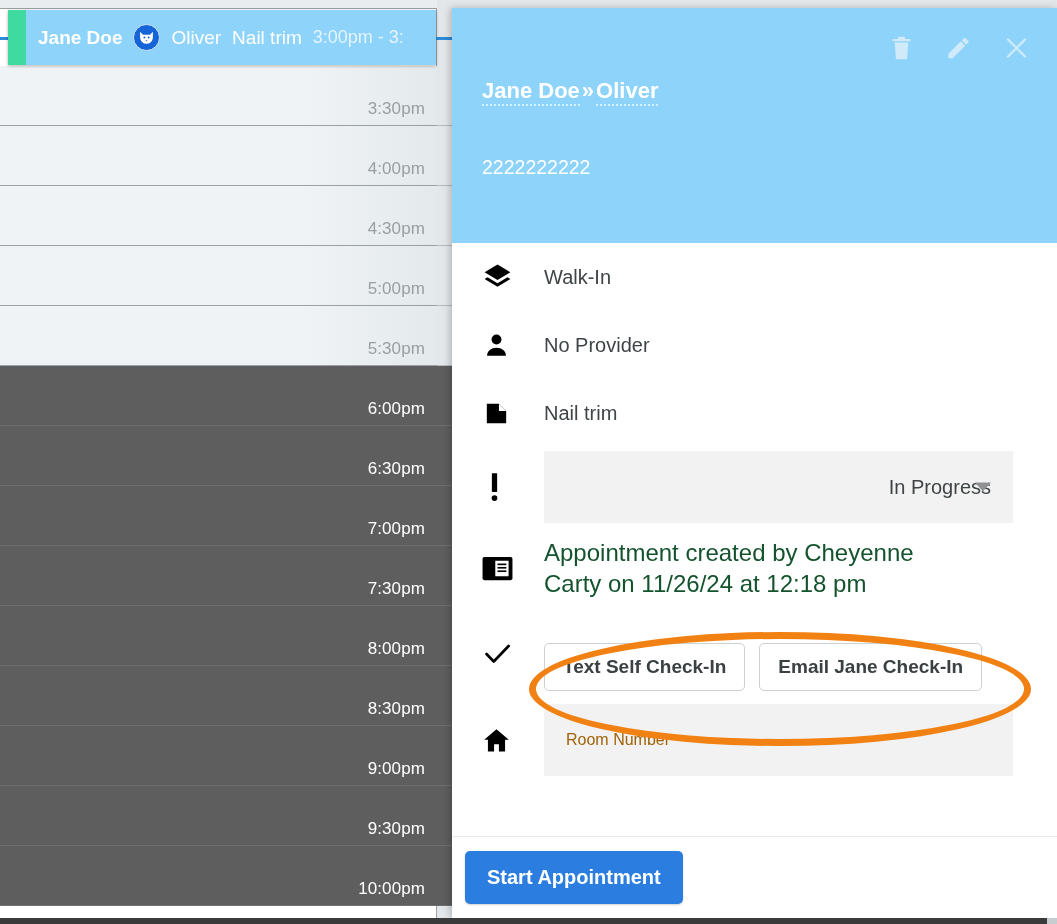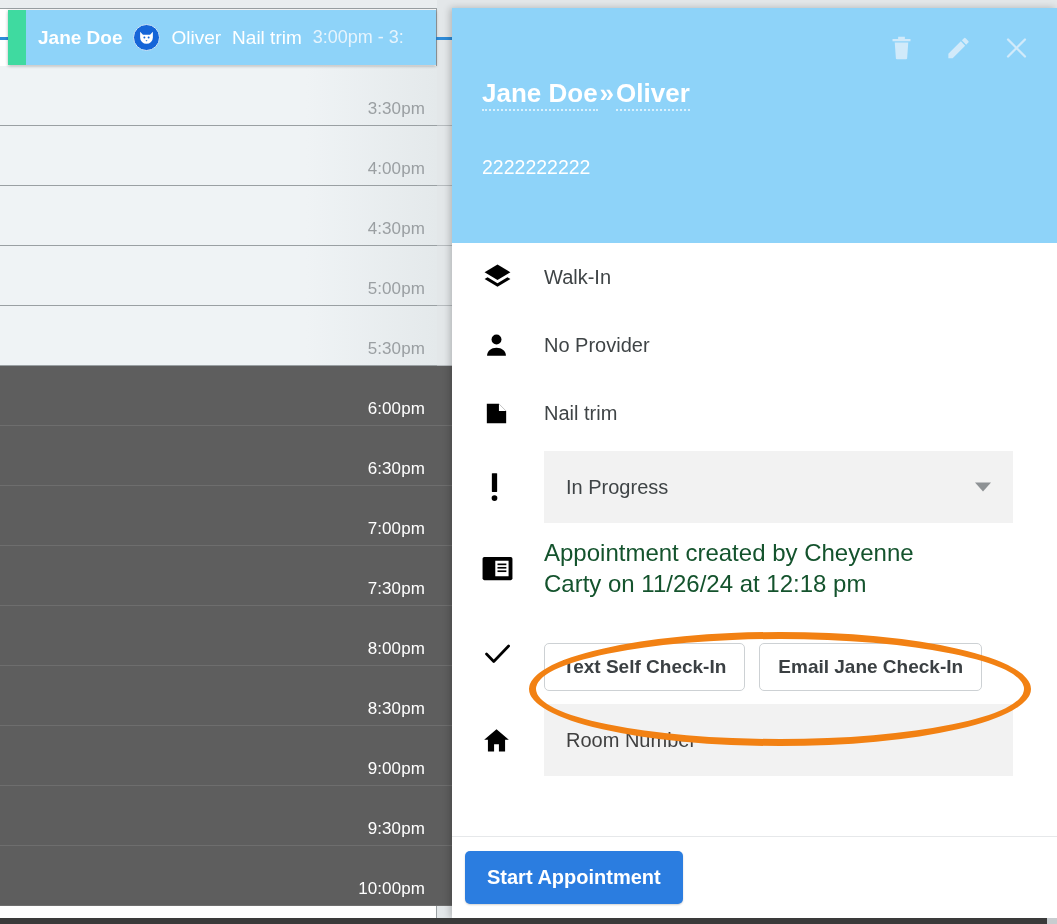--- a/index.html
+++ b/index.html
@@ -190,21 +190,21 @@
     display: flex;
     align-items: center;
     justify-content: center;
   }
   .hicon svg { display: block; }
 
   .popup-title {
     position: absolute;
     left: 30px;
     top: 70px;
-    font-size: 26px;
+    font-size: 22px;
     font-weight: bold;
     color: #ffffff;
   }
   .popup-title .nm {
     border-bottom: 2px dotted rgba(255,255,255,.65);
     padding-bottom: 1px;
     cursor: pointer;
   }
   .popup-title .sep {
     font-weight: bold;
@@ -267,20 +267,21 @@
 
   .select-field {
     position: relative;
     background: #f2f2f2;
     height: 72px;
     display: flex;
     align-items: center;
     padding: 0 22px;
     box-sizing: border-box;
     cursor: pointer;
+    justify-content: flex-end;
   }
   .select-field .sel-val {
     font-size: 20px;
     color: #3f4446;
   }
   .select-caret {
     position: absolute;
     right: 22px;
     top: 50%;
     transform: translateY(-50%);
@@ -318,22 +319,22 @@
   .input-field {
     background: #f2f2f2;
     height: 72px;
     display: flex;
     align-items: center;
     padding: 0 22px;
     box-sizing: border-box;
     cursor: text;
   }
   .input-field .ph {
-    font-size: 20px;
-    color: #404040;
+    font-size: 16px;
+    color: #a16207;
   }
 
   .popup-footer {
     position: absolute;
     left: 0;
     bottom: 0;
     width: 605px;
     height: 82px;
     border-top: 1px solid #e6e8ea;
     background: #ffffff;

